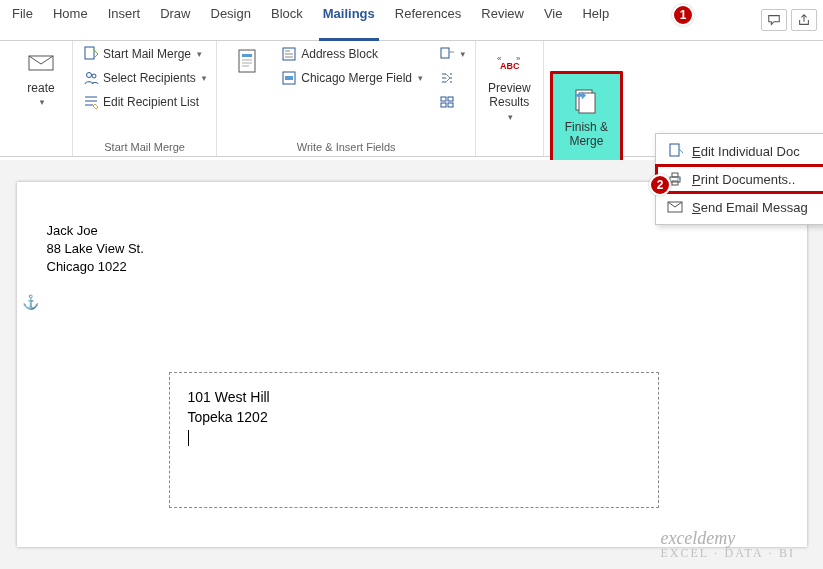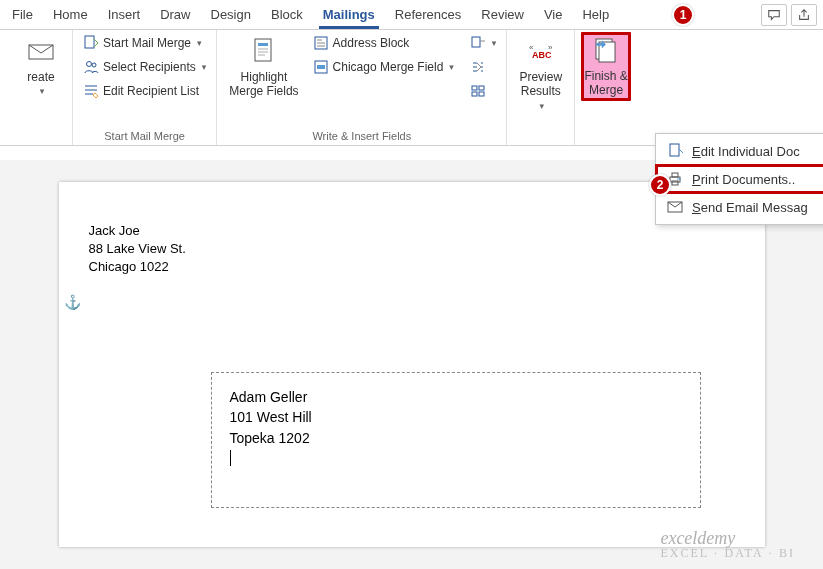--- a/index.html
+++ b/index.html
@@ -7,22 +7,21 @@
       font-family: "Segoe UI", sans-serif;
       font-size: 12px;
       background: #fff;
       width: 823px;
       height: 569px;
       overflow: hidden;
       position: relative;
     }
     .tabs {
       display: flex;
-      align-items: center;
-      height: 30px;
+      height: 41px;
       border-bottom: 1px solid #d0d0d0;
       padding-left: 2px;
       gap: 0;
     }
     .tab {
       padding: 6px 10px;
       font-size: 13px;
       color: #444;
       cursor: pointer;
       position: relative;
@@ -112,23 +111,24 @@
       width: 32px; height: 32px;
       display:flex; align-items:center; justify-content:center;
     }
     .caret {
       font-size: 9px;
       color: #666;
       margin-left: 2px;
     }
     .finish-merge-highlight {
       border: 3px solid #c00000;
-      background: #f9a8d4;
+      background: #5eead4;
       border-radius: 1px;
-      padding: 0;
+      padding: 12px;
+      margin-top: 28px;
     }
     .callout {
       position: absolute;
       width: 22px; height: 22px;
       border-radius: 50%;
       background: #c00000;
       color: #fff;
       font-size: 12px;
       font-weight: bold;
       display:flex; align-items:center; justify-content:center;
@@ -168,21 +168,21 @@
       top: 160px;
       left: 0;
       right: 0;
       bottom: 0;
       background: #f3f3f3;
       display:flex;
       justify-content:center;
       padding-top: 22px;
     }
     .page {
-      width: 706px;
+      width: 790px;
       height: 365px;
       background: #fff;
       box-shadow: 0 0 3px rgba(0,0,0,.3);
       position: relative;
     }
     .return-addr {
       position:absolute;
       top: 40px;
       left: 30px;
       font-family: Verdana, sans-serif;
@@ -325,22 +325,20 @@
   <div class="group">
     <div class="group-body">
       <div class="big-cmd">
         <span class="ico-lg">
             <svg width="30" height="30" viewBox="0 0 30 30">
               <rect x="6" y="2" width="16" height="22" fill="none" stroke="#555"></rect>
               <rect x="9" y="6" width="10" height="3" fill="#5b9bd5"></rect>
               <path d="M9 12h10M9 15h10M9 18h7" stroke="#aaa"></path>
             </svg>
           </span>
-        <span style="white-space:pre-line;">Highlight
-Merge Fields</span>
       </div>
       <div class="vstack">
         <div class="small-cmd">
           <span class="ico">
               <svg width="16" height="16" viewBox="0 0 16 16">
                 <rect x="2" y="2" width="12" height="12" fill="none" stroke="#2b579a"></rect>
                 <path d="M4 5h5M4 8h8M4 11h8" stroke="#888"></path>
               </svg>
             </span>
           <span>Address Block</span>
@@ -462,21 +460,20 @@
 
 <div class="canvas-area">
   <div class="page">
     <div class="return-addr">
       <div>Jack Joe</div>
       <div>88 Lake View St.</div>
       <div>Chicago 1022</div>
     </div>
     <div class="anchor">⚓</div>
     <div class="address-box">
-      <div>Adam Geller</div>
       <div>101 West Hill</div>
       <div>Topeka 1202</div>
       <span class="cursor-line"></span>
     </div>
   </div>
 </div>
 
 <div class="watermark">
   <span>exceldemy</span>
   <small>EXCEL · DATA · BI</small>

